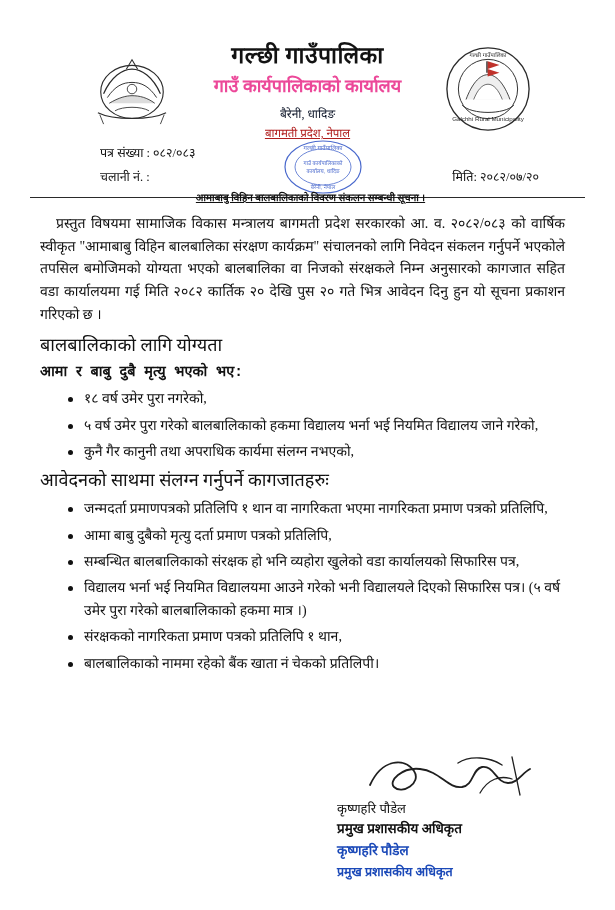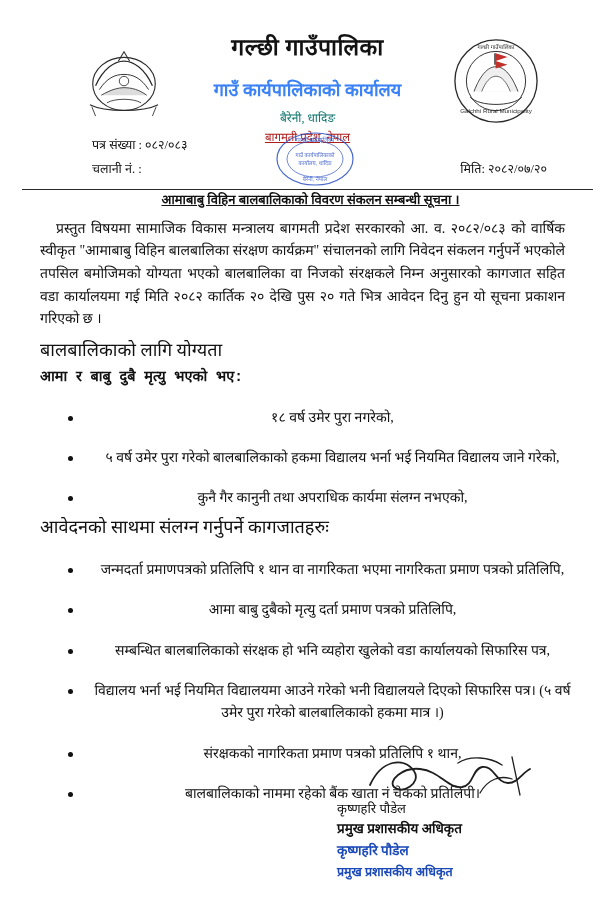--- a/index.html
+++ b/index.html
@@ -13,21 +13,21 @@
     font-family: "Liberation Serif", "DejaVu Serif", serif;
     color: #111111;
     position: relative;
     overflow: hidden;
   }
   .page {
     width: 615px;
     height: 910px;
     position: relative;
     box-sizing: border-box;
-    padding: 8px;
+    padding: 16px;
   }
 
   
   .header {
     position: relative;
     height: 175px;
   }
   .emblem-left {
     position: absolute;
     left: 78px;
@@ -53,27 +53,27 @@
     font-size: 23px;
     font-weight: bold;
     letter-spacing: 0.5px;
     line-height: 1.35;
     color: #121212;
   }
   .office-name {
     font-size: 18px;
     font-weight: bold;
     line-height: 1.5;
-    margin-top: 14px;
-    color: #3b82f6;
+    margin-top: 2px;
+    color: #ec4899;
   }
   .place {
     font-size: 12px;
     margin-top: 5px;
-    color: #0f766e;
+    color: #0f172a;
   }
   .province {
     font-size: 11.5px;
     margin-top: 3px;
     color: #b01d1d;
     text-decoration: underline;
   }
 
   
   .stamp {
@@ -113,21 +113,21 @@
 
   
   .body {
     position: absolute;
     top: 190px;
     left: 40px;
     right: 34px;
   }
   .doc-title {
     text-align: center;
-    font-size: 13px;
+    font-size: 10px;
     font-weight: bold;
     text-decoration: underline;
     margin-bottom: 8px;
     line-height: 1.5;
   }
   .para {
     font-size: 14px;
     line-height: 1.62;
     text-align: justify;
     text-justify: inter-word;
@@ -148,24 +148,24 @@
     font-family: Liberation Mono, monospace;
   }
   ul.bullets {
     list-style: none;
     margin: 0 0 4px 0;
     padding: 0 0 0 28px;
   }
   ul.bullets li {
     font-size: 14px;
     line-height: 1.6;
-    margin: 18px 0 3px 0;
+    margin: 4px 0 3px 0;
     position: relative;
     padding-left: 16px;
-    text-align: center;
+    text-align: left;
   }
   ul.bullets li::before {
     content: "";
     position: absolute;
     left: 0;
     top: 9px;
     width: 5px;
     height: 5px;
     background: #111;
     border-radius: 50%;

